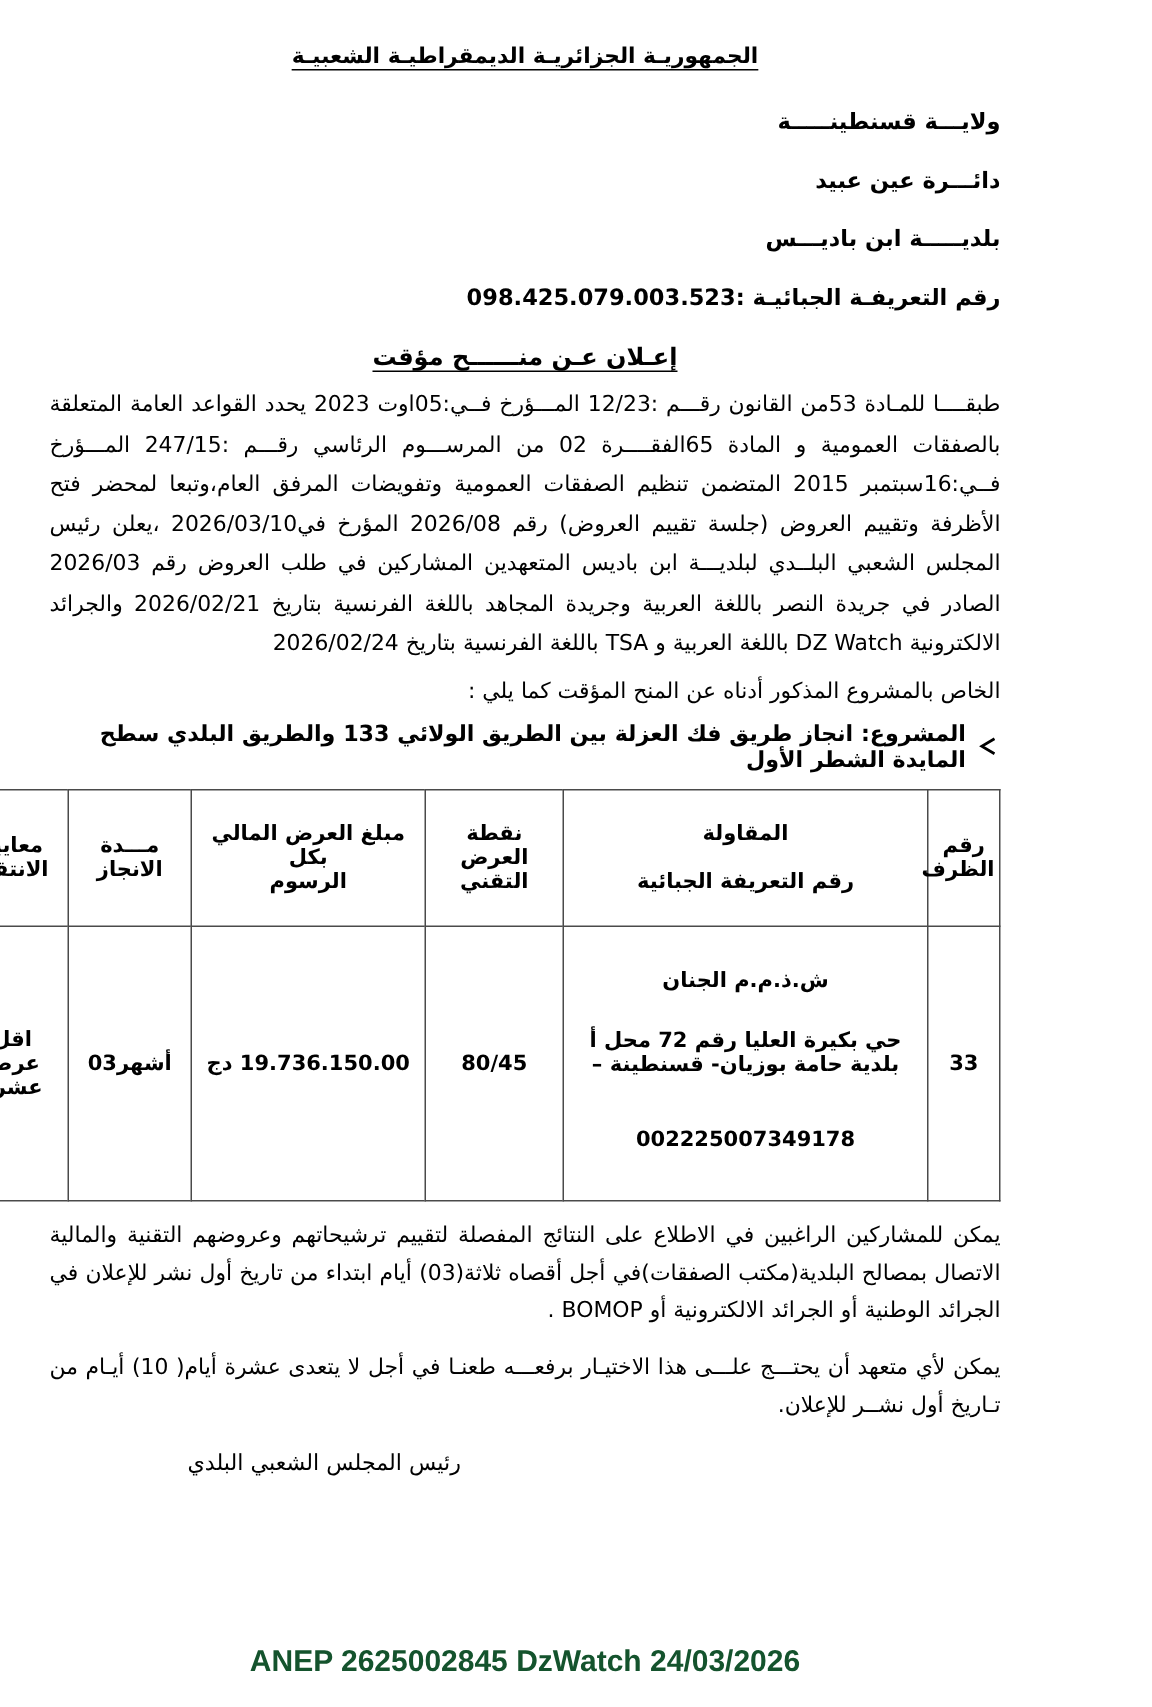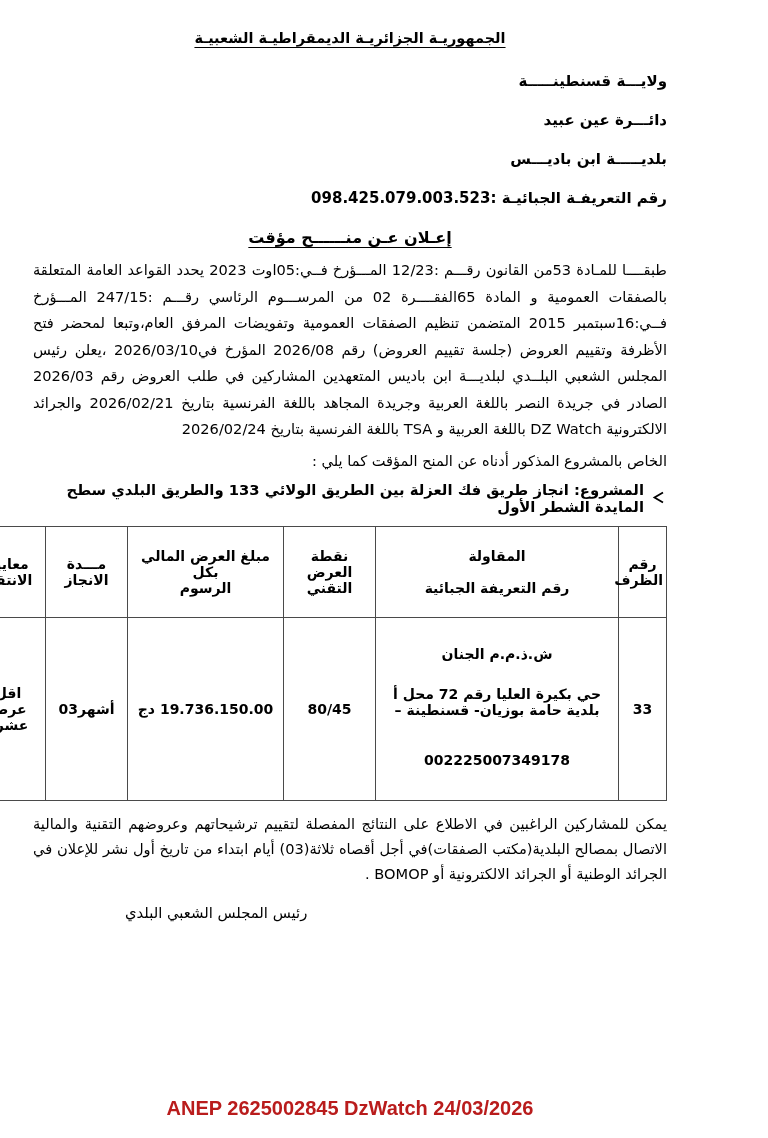--- a/index.html
+++ b/index.html
@@ -98,21 +98,21 @@
   }
   .signature span{display:inline-block;}
   .anep-footer{
     position:absolute;
     left:0;right:0;
     bottom:18px;
     text-align:center;
     font-family:"Liberation Sans",sans-serif;
     font-weight:bold;
     font-size:20px;
-    color:#b91c1c;
+    color:#14532d;
     direction:ltr;
   }
   .ltr{direction:ltr;unicode-bidi:isolate;}
 </style>
 </head>
 <body>
 
 <div class="page">
 
   <div class="republic">
@@ -179,20 +179,21 @@
         <td>19.736.150.00 دج</td>
         <td class="ltr">03أشهر</td>
         <td>اقل عرض
 عشرة</td>
       </tr>
     </tbody>
   </table>
 
   <p class="post-par">يمكن للمشاركين الراغبين في الاطلاع على النتائج المفصلة لتقييم ترشيحاتهم وعروضهم التقنية والمالية الاتصال بمصالح البلدية(مكتب الصفقات)في أجل أقصاه ثلاثة(03) أيام ابتداء من تاريخ أول نشر للإعلان في الجرائد الوطنية أو الجرائد الالكترونية أو  BOMOP .</p>
 
+  <p class="post-par second">يمكن لأي متعهد أن يحتـــج علـــى هذا الاختيـار برفعـــه طعنـا في أجل لا يتعدى عشرة أيام( 10) أيـام من تـاريخ أول نشــر للإعلان.</p>
 
   <div class="signature">
     <span>رئيس المجلس الشعبي البلدي</span>
   </div>
 
   <div class="anep-footer">ANEP 2625002845 DzWatch 24/03/2026</div>
 
 </div>
 
 </body></html>

